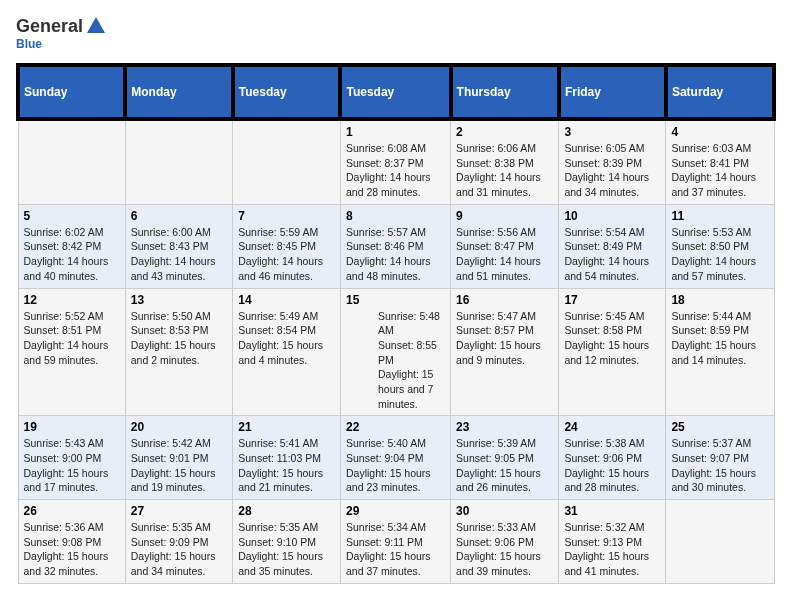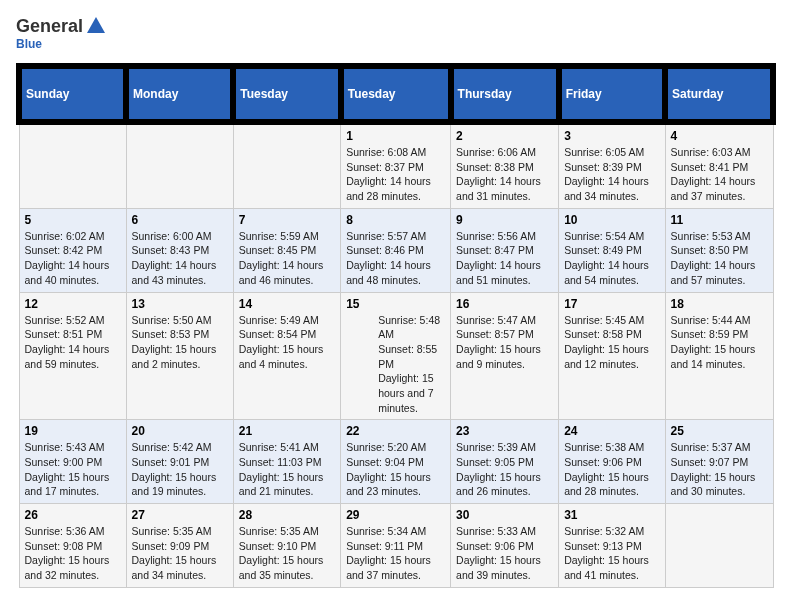--- a/index.html
+++ b/index.html
@@ -52,21 +52,21 @@
       border-collapse: collapse;
       font-size: 11px;
     }
     thead tr th {
       background-color: #2962b8;
       color: #fff;
       padding: 18px 4px;
       text-align: left;
       font-size: 12px;
       font-weight: bold;
-      border: 6px solid #000000;
+      border: 4px solid #000000;
     }
     tbody tr td {
       border: 1px solid #ccc;
       vertical-align: top;
       padding: 4px 5px;
       width: 113px;
       min-height: 80px;
     }
     tbody tr:nth-child(odd) td {
       background-color: #f5f5f5;
@@ -251,21 +251,21 @@
 Daylight: 15 hours and 19 minutes.</div>
         </td>
         <td>
           <span class="day-number">21</span>
           <div class="day-info" style="white-space: pre-line;">Sunrise: 5:41 AM
 Sunset: 11:03 PM
 Daylight: 15 hours and 21 minutes.</div>
         </td>
         <td>
           <span class="day-number">22</span>
-          <div class="day-info" style="white-space: pre-line;">Sunrise: 5:20 AM
+          <div class="day-info" style="white-space: pre-line;">Sunrise: 5:40 AM
 Sunset: 9:04 PM
 Daylight: 15 hours and 23 minutes.</div>
         </td>
         <td>
           <span class="day-number">23</span>
           <div class="day-info" style="white-space: pre-line;">Sunrise: 5:39 AM
 Sunset: 9:05 PM
 Daylight: 15 hours and 26 minutes.</div>
         </td>
         <td>

